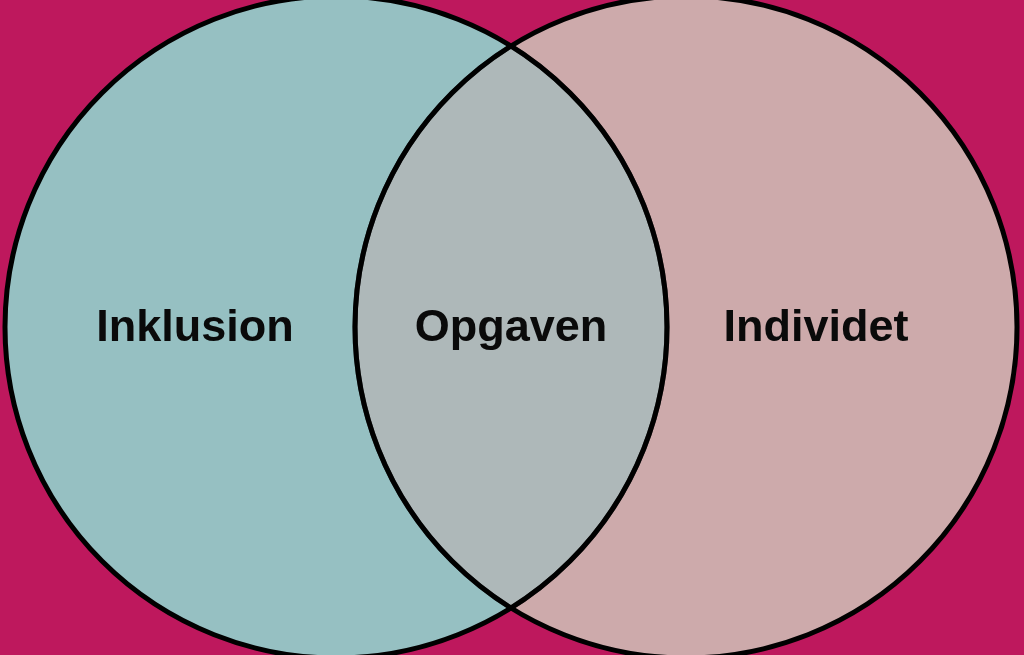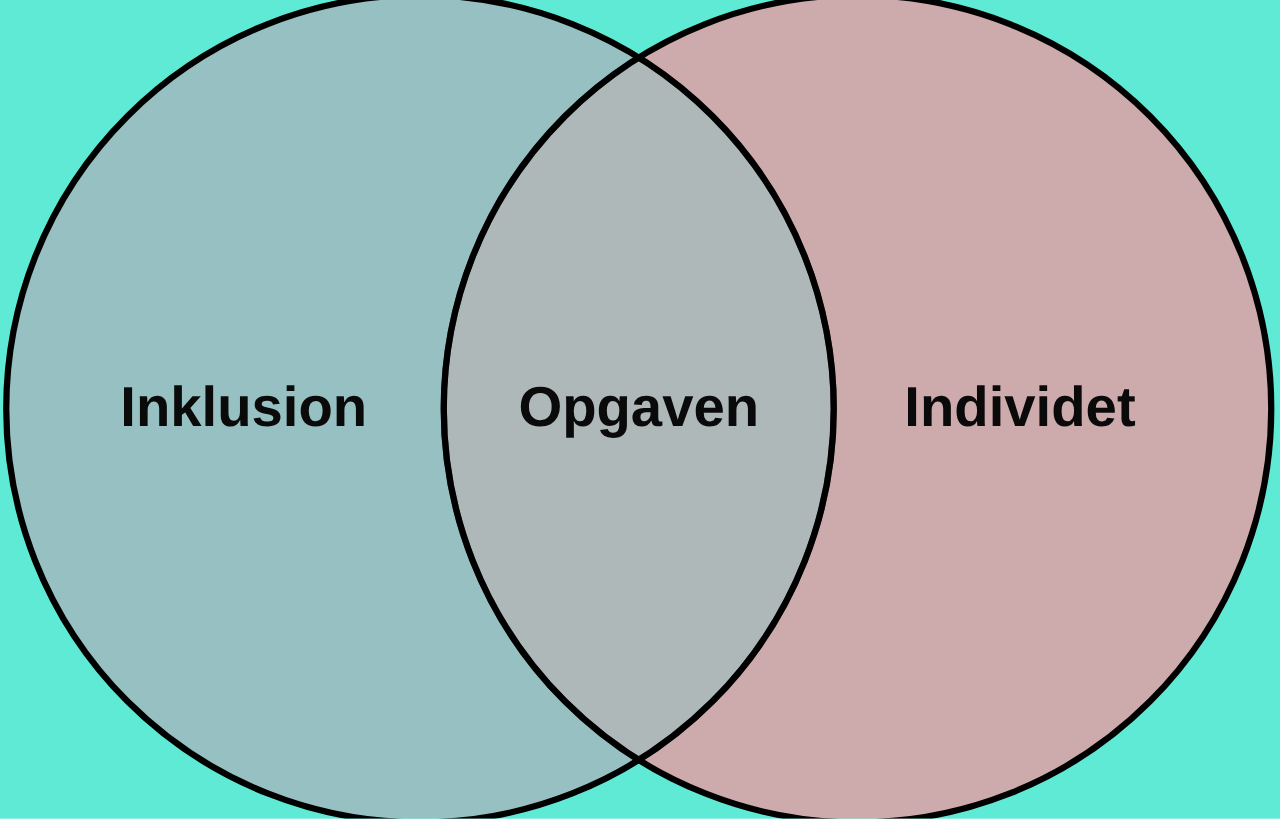--- a/index.html
+++ b/index.html
@@ -9,21 +9,21 @@
   body {
     width: 1024px;
     height: 655px;
     overflow: hidden;
     font-family: "Liberation Sans", sans-serif;
   }
   #stage {
     position: relative;
     width: 1024px;
     height: 655px;
-    background: #5eead4;
+    background: #be185d;
     text-decoration: underline;
   }
   #venn-svg {
     position: absolute;
     top: 0;
     left: 0;
     width: 1024px;
     height: 655px;
     display: block;
   }

